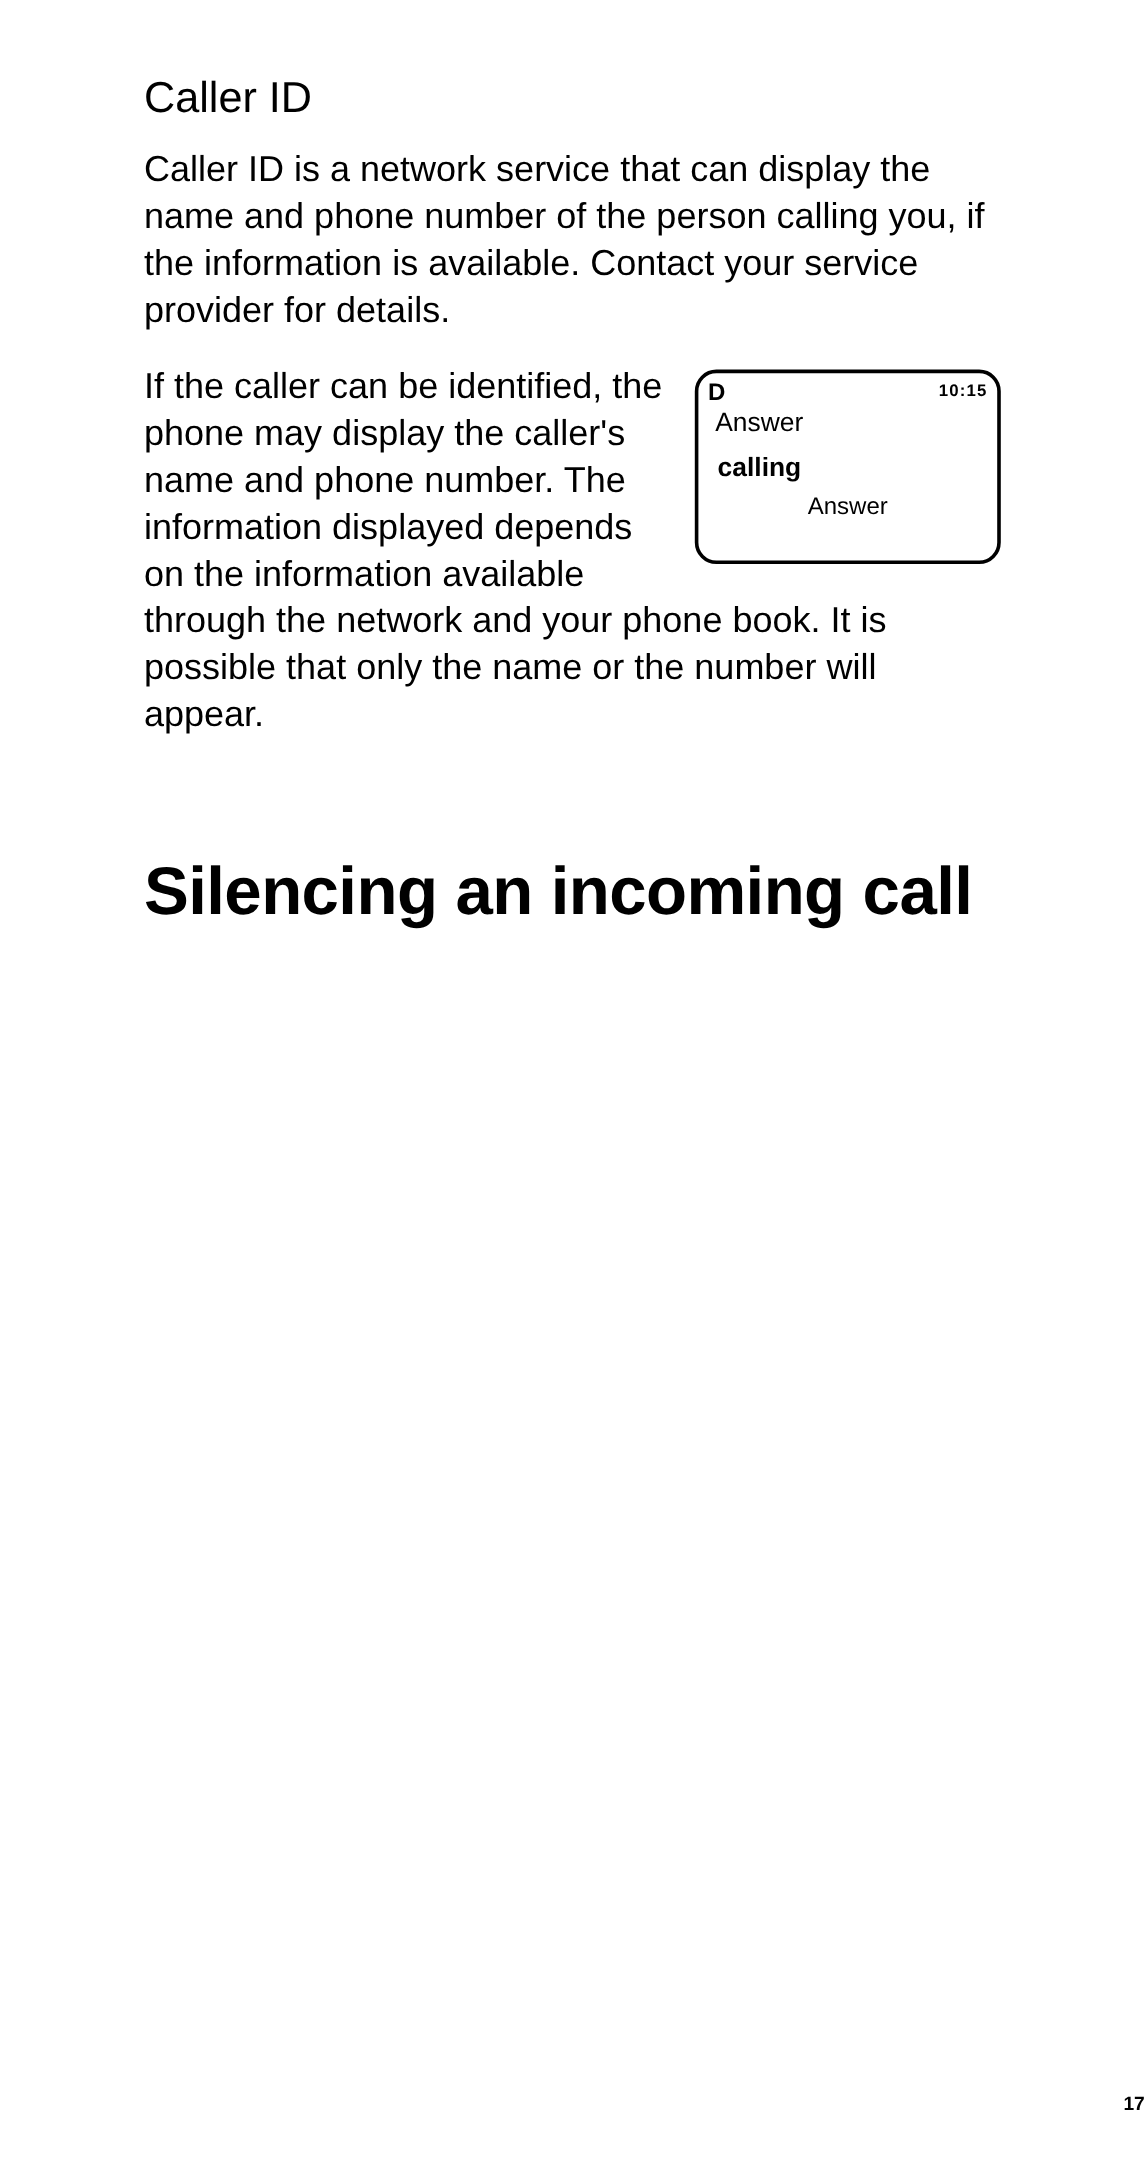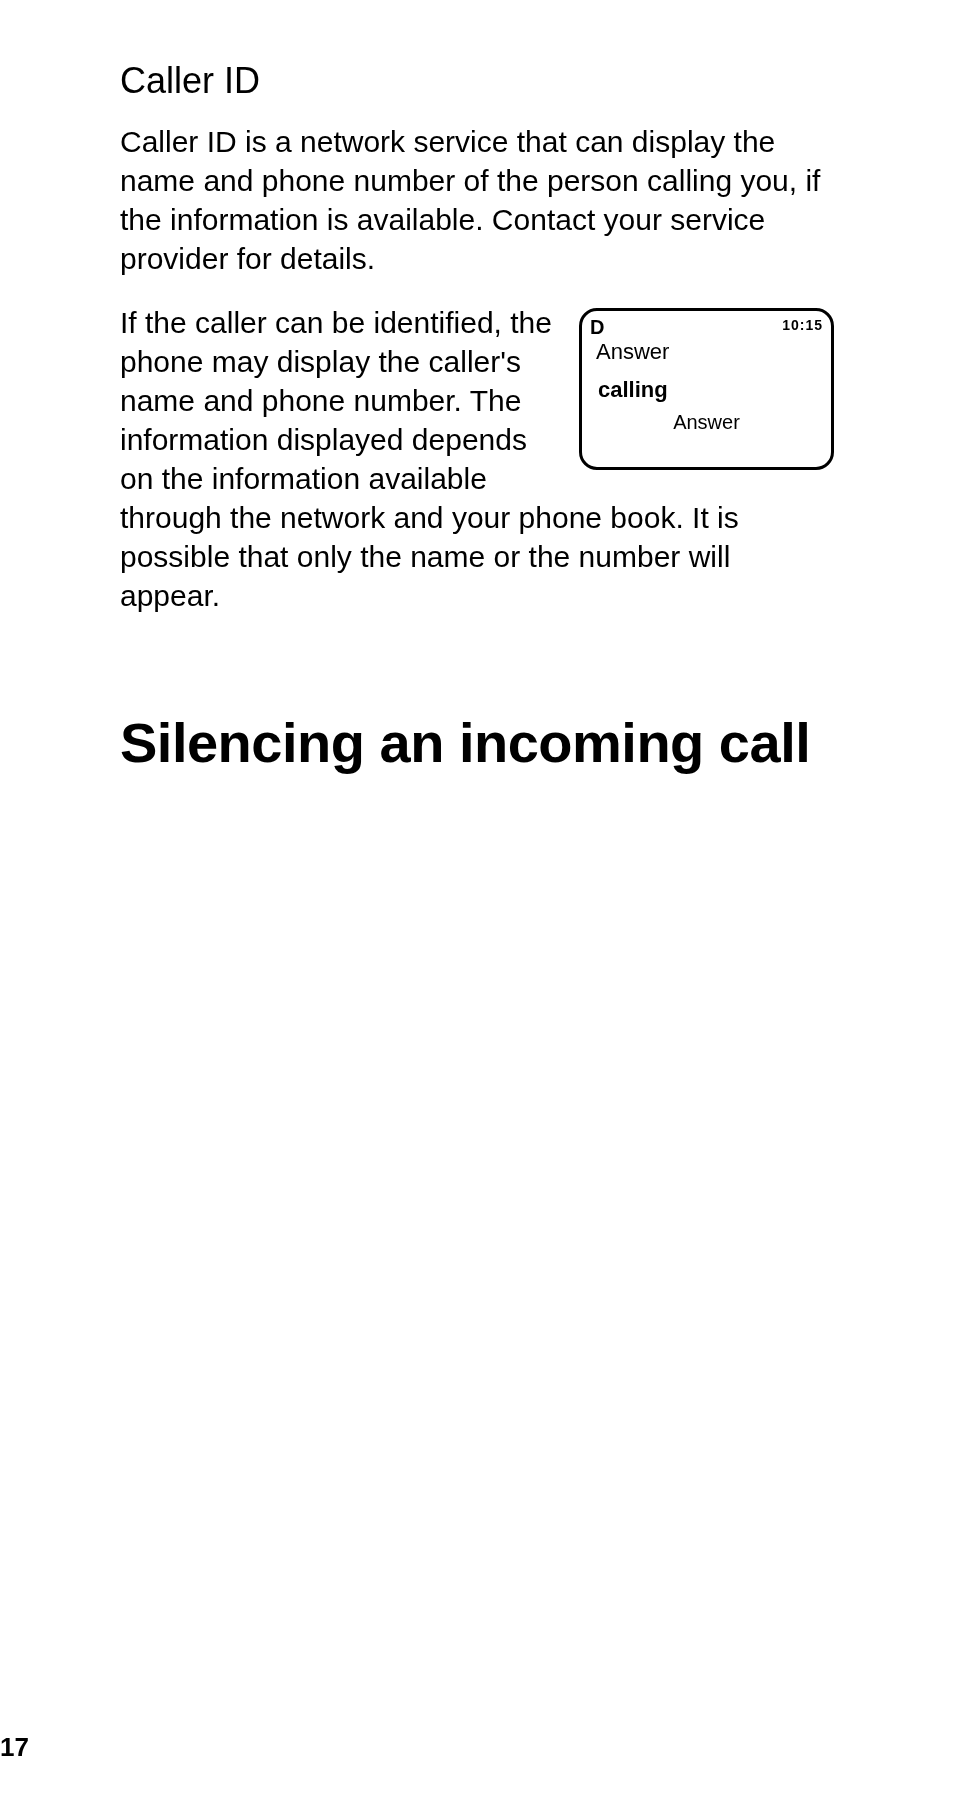--- a/index.html
+++ b/index.html
@@ -109,22 +109,22 @@
     height: 30px;
     vertical-align: -4px;
   }
   .power-icon svg { width: 30px; height: 30px; }
 
   .page-number {
     position: absolute;
     bottom: 40px;
     left: 0;
     width: 100%;
-    text-align: left;
-    font-size: 26px;
+    text-align: right;
+    font-size: 16px;
     font-weight: 700;
   }
 
   .bold { font-weight: 700; }
 </style>
 </head>
 <body>
 
 <div class="page">
 

